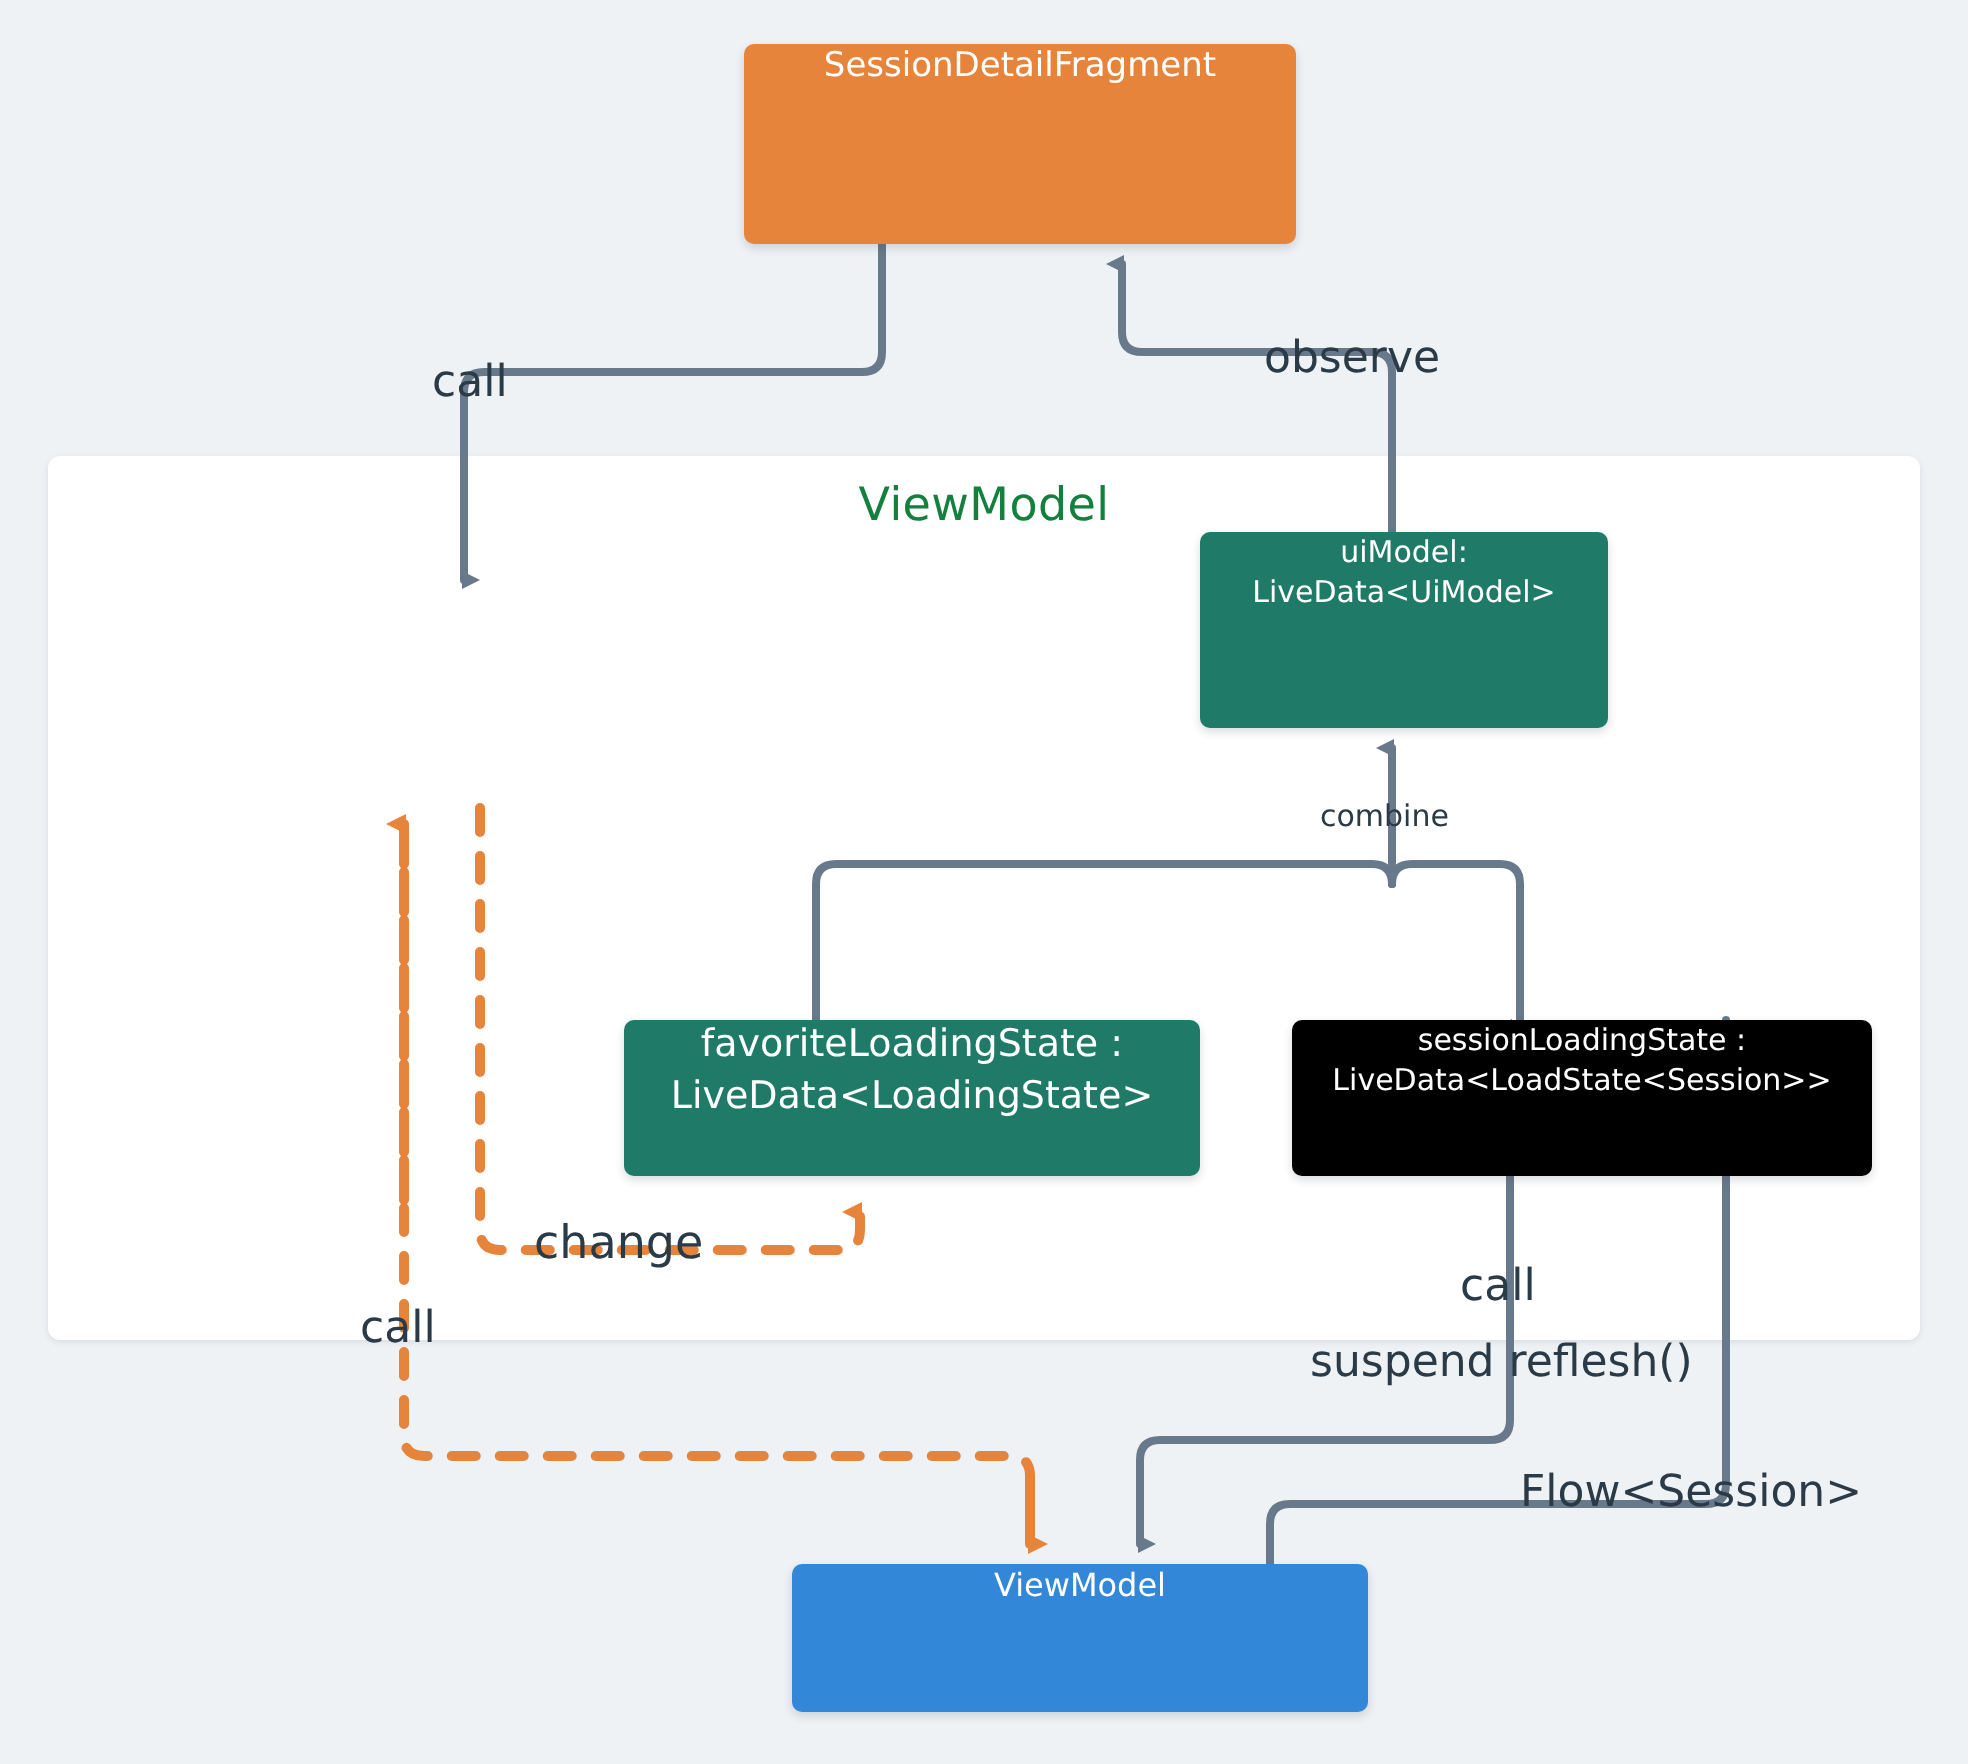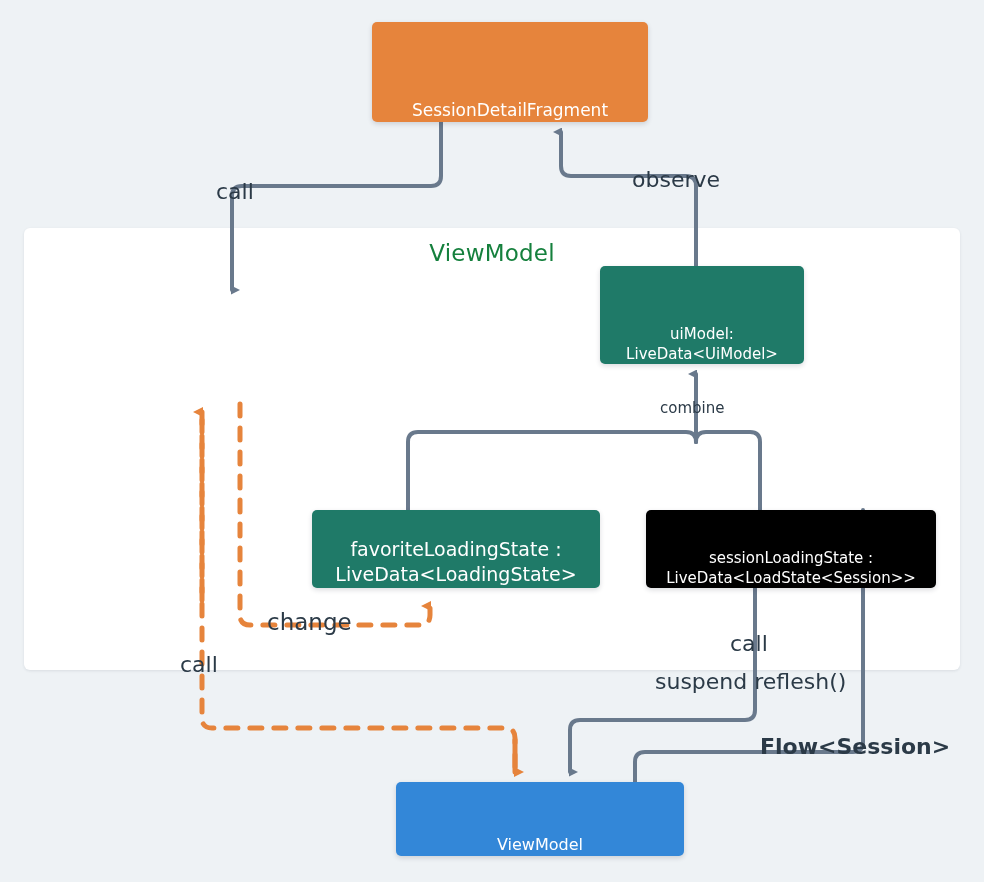--- a/index.html
+++ b/index.html
@@ -35,21 +35,21 @@
     width: 984px;
     text-align: center;
     font-size: 23px;
     color: #15803d;
     letter-spacing: .2px;
   }
   
   .node {
     position: absolute;
     display: flex;
-    align-items: flex-end;
+    align-items: flex-start;
     justify-content: center;
     text-align: center;
     color: #ffffff;
     border-radius: 5px;
     box-shadow: 0 2px 5px rgba(30,40,55,0.16);
     line-height: 1.35;
     padding: 0 4px;
     box-sizing: border-box;
   }
   .node-fragment {
@@ -96,21 +96,21 @@
     white-space: nowrap;
   }
   .lbl-call-top      { left: 216px; top: 179px; font-size: 22px; }
   .lbl-observe       { left: 632px; top: 167px; font-size: 22px; }
   .lbl-combine       { left: 660px; top: 399px; font-size: 15px; }
   .lbl-change        { left: 267px; top: 609px; font-size: 23px; }
   .lbl-call-left     { left: 180px; top: 652px; font-size: 22px; }
   .lbl-suspendfav    { left: 55px;  top: 687px; font-size: 22px; }
   .lbl-call-right    { left: 730px; top: 631px; font-size: 22px; }
   .lbl-suspendref    { left: 655px; top: 669px; font-size: 22px; }
-  .lbl-flow          { left: 760px; top: 734px; font-size: 22px; font-weight: bold; }
+  .lbl-flow          { left: 760px; top: 734px; font-size: 22px; }
 </style>
 </head>
 <body>
 
 <div id="stage">
 
   <div class="vm-panel"></div>
   <div class="vm-title">ViewModel</div>
 
   <svg class="wires" viewBox="0 0 984 882">

